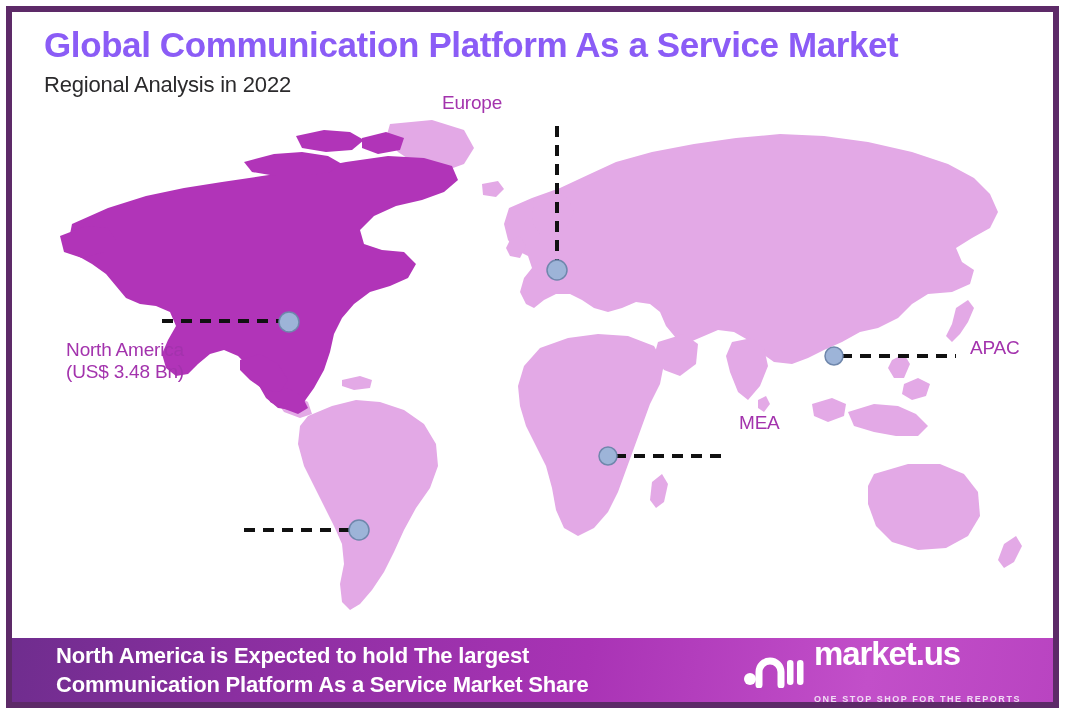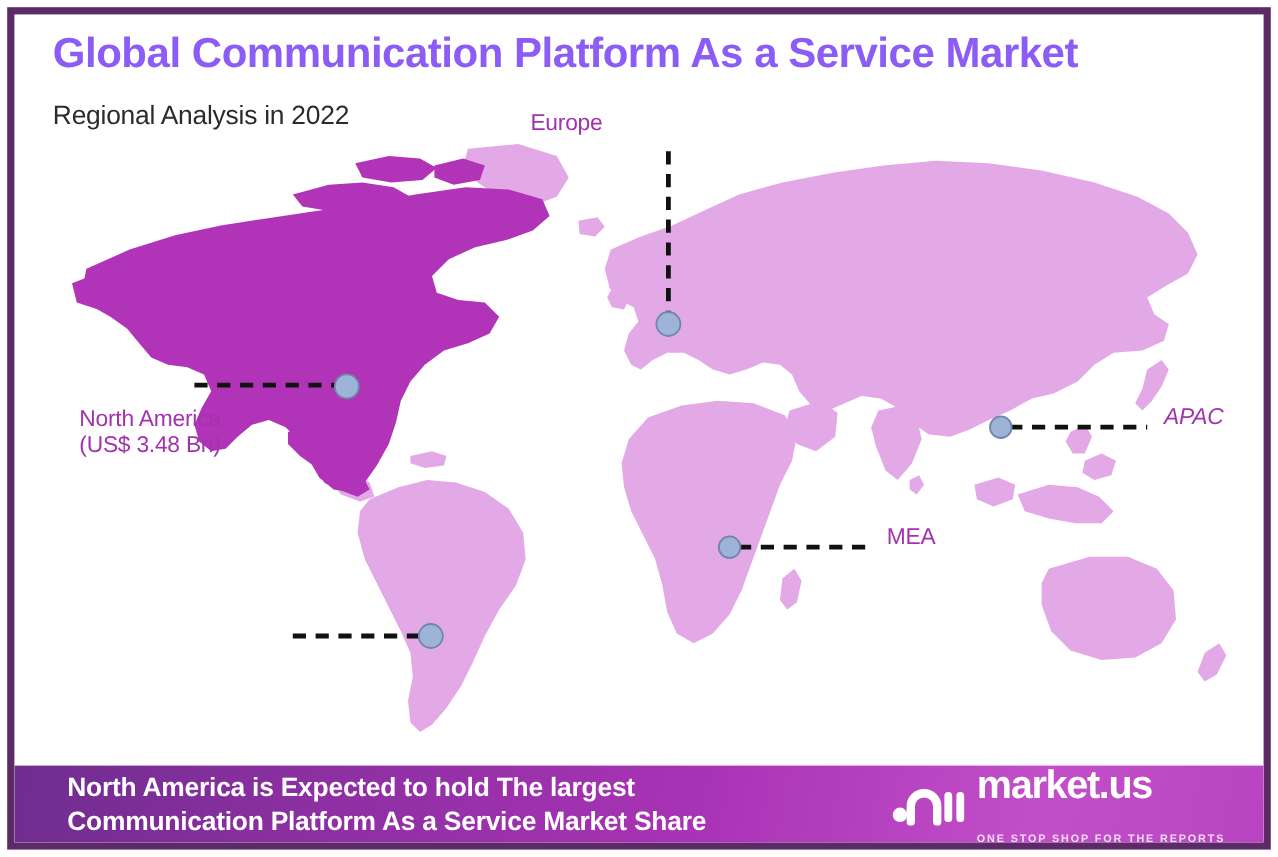--- a/index.html
+++ b/index.html
@@ -40,21 +40,21 @@
   .title {
     font-size: 35px;
     font-weight: bold;
     color: #8b5cf6;
     letter-spacing: -0.4px;
     line-height: 1.08;
     white-space: nowrap;
     font-stretch: condensed;
   }
   .subtitle {
-    margin-top: 19px;
+    margin-top: 8px;
     font-size: 22px;
     font-weight: 400;
     color: #2b2a2c;
     letter-spacing: -0.2px;
     line-height: 1.15;
   }
   .map-stage {
     position: absolute;
     left: 0;
     top: 0;
@@ -69,22 +69,22 @@
     color: #a333ad;
     font-size: 19px;
     font-weight: 400;
     letter-spacing: -0.2px;
     line-height: 1.18;
     white-space: nowrap;
   }
 
   .label-europe { left: 430px; top: 80px; width: 230px; }
   .label-na { left: 4px; top: 327px; width: 218px; text-align: center; }
-  .label-apac { left: 958px; top: 325px; font-style: italic; }
-  .label-mea { left: 727px; top: 425px; text-align: center; }
+  .label-apac { left: 958px; top: 325px; }
+  .label-mea { left: 727px; top: 400px; text-align: center; }
   .label-latam { left: 38px; top: 505px; }
 
   .banner {
     position: absolute;
     left: 0;
     bottom: 0;
     width: 1041px;
     height: 64px;
     background: linear-gradient(100deg, #6f2d8e 0%, #8a2fa0 22%, #a933b5 55%, #c24fc9 82%, #b944c1 100%);
     display: flex;

